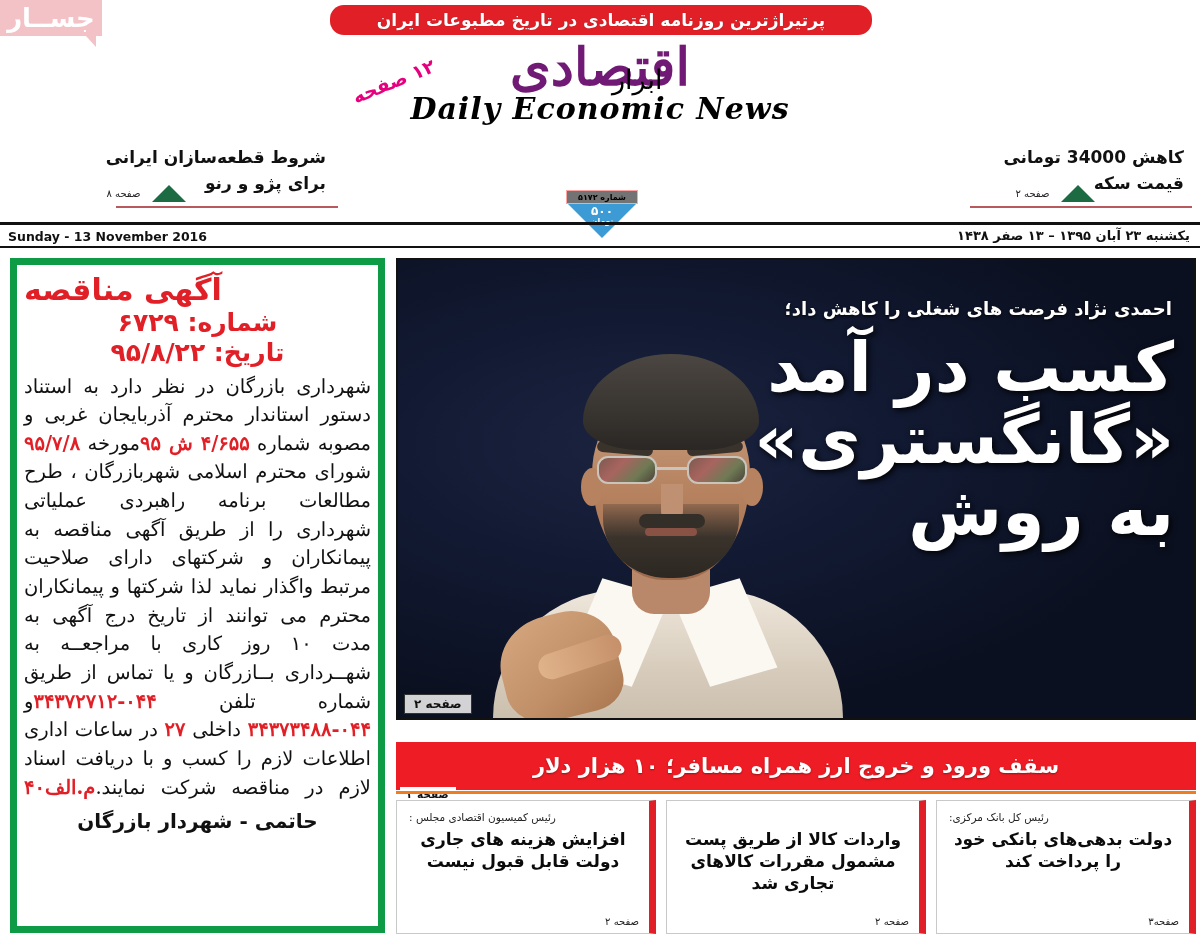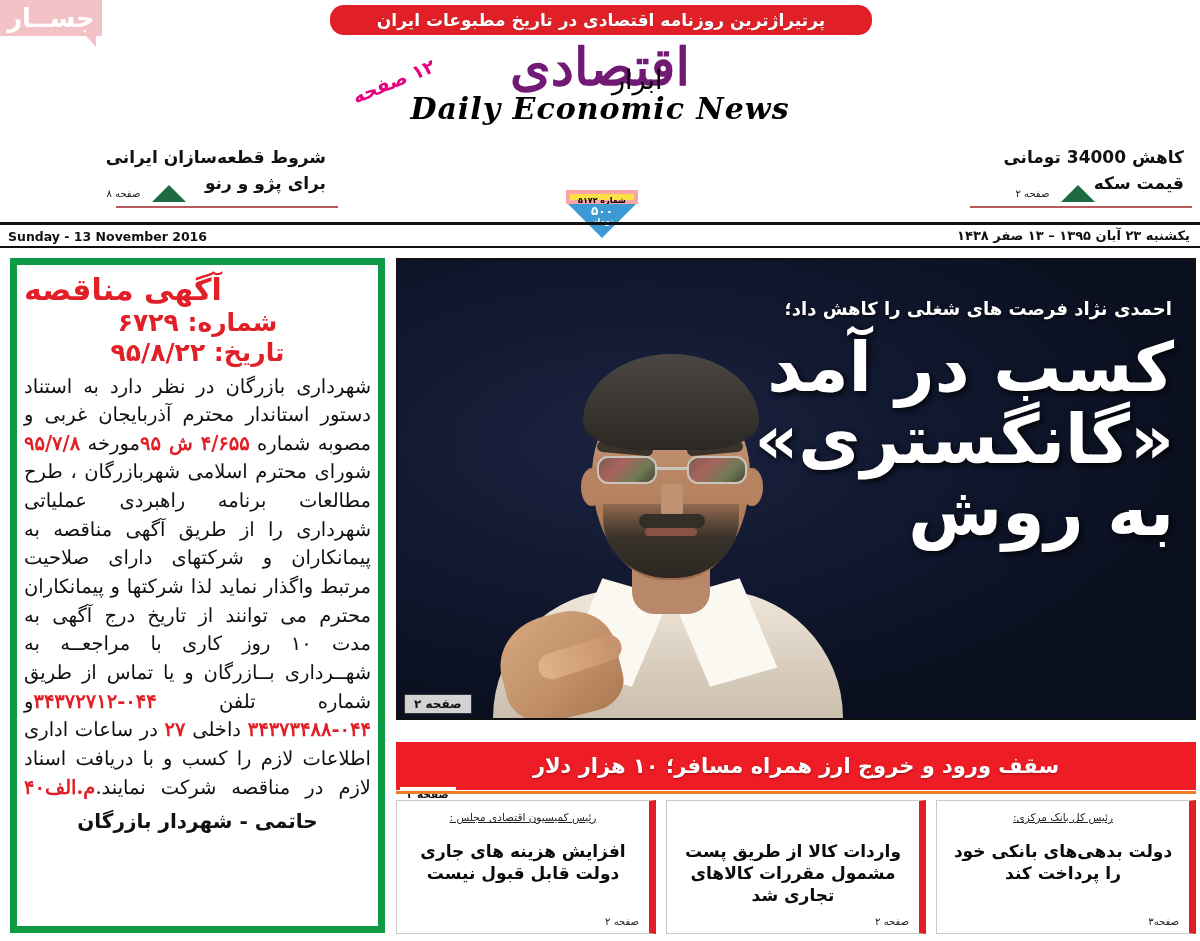--- a/index.html
+++ b/index.html
@@ -56,23 +56,23 @@
     font-size: 30px; font-weight: bold; font-style: italic;
     color: #000; letter-spacing: 1px; margin-top: -2px;
     direction: ltr;
   }
 
   
   .badge {
     position: absolute; left: 566px; top: 190px; width: 72px; height: 48px;
   }
   .badge-top {
-    width: 72px; height: 14px; border: 4px solid #fca5a5;
+    width: 72px; height: 14px; border: 1px solid #fca5a5;
     font-size: 8px; font-weight: bold; text-align: center; line-height: 13px;
-    background: #fde047; color: #000;
+    background: #737373; color: #000;
   }
   .badge-tri {
     width: 0; height: 0; margin: 0 auto;
     border-left: 34px solid transparent; border-right: 34px solid transparent;
     border-top: 34px solid #3c9ad4; position: relative;
   }
   .badge-price {
     position: absolute; left: -34px; top: -33px; width: 68px;
     text-align: center; color: #fff; font-size: 12px; font-weight: bold; line-height: 1.05;
   }
@@ -269,23 +269,22 @@
   .stories {
     position: absolute; left: 396px; top: 800px; width: 800px; height: 134px;
     display: flex; gap: 10px; direction: rtl;
   }
   .story {
     position: relative; flex: 1; background: #fff;
     border: 1px solid #c9c9c9; border-right: 7px solid #e11f26;
     padding: 10px 12px 6px; direction: rtl; overflow: hidden;
   }
   .story .kicker {
-    text-align: center; font-size: 10.5px; color: #222; margin-bottom: 16px;
+    text-align: left; font-size: 10.5px; color: #222; margin-bottom: 4px;
     min-height: 13px;
-    text-decoration: underline;
   }
   .story .head {
     text-align: center; font-size: 17px; font-weight: bold; color: #0b0b0b;
     line-height: 1.3;
   }
   .story .pref {
     position: absolute; right: 10px; bottom: 6px;
     font-size: 10px; color: #222;
   }
 </style>

